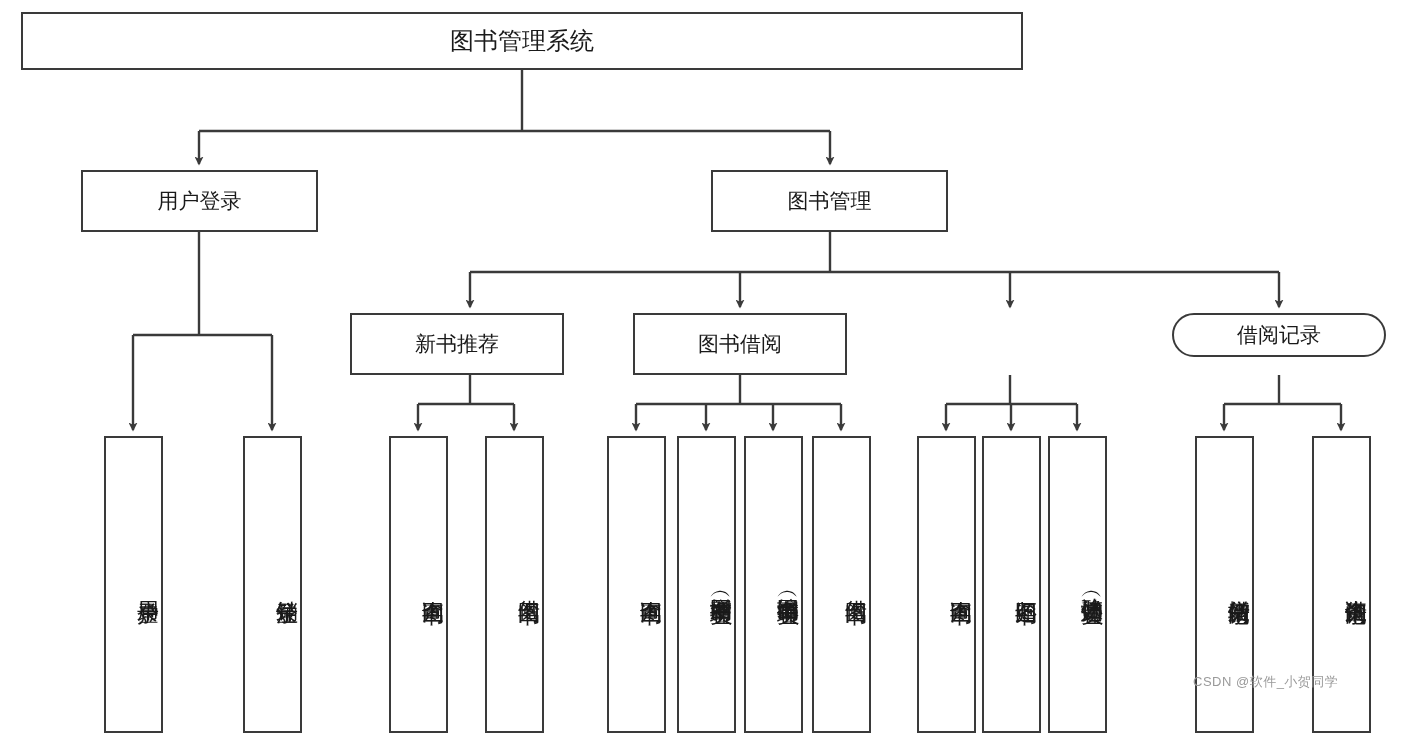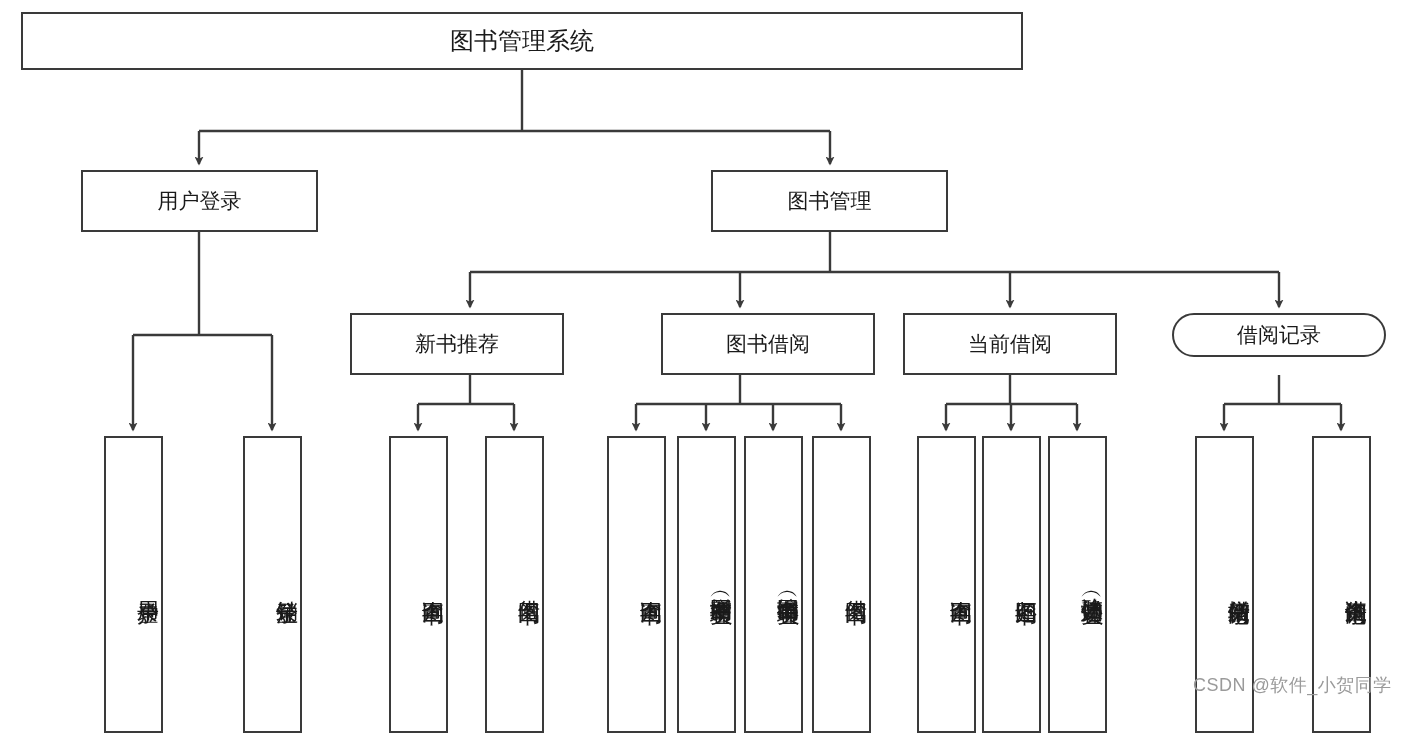--- a/index.html
+++ b/index.html
@@ -54,21 +54,21 @@
     left: 0;
     top: 0;
     width: 1405px;
     height: 747px;
     pointer-events: none;
   }
   .watermark {
     position: absolute;
     left: 1193px;
     top: 673px;
-    font-size: 18px;
+    font-size: 13px;
     color: #9a9a9a;
     white-space: nowrap;
     letter-spacing: 0.5px;
   }
 </style>
 </head>
 <body>
 
 <div id="canvas">
 
@@ -129,25 +129,22 @@
   <div class="node h" style="left:81px; top:170px; width:237px; height:62px;">
     <span>用户登录</span>
   </div>
   <div class="node h" style="left:711px; top:170px; width:237px; height:62px;">
     <span>图书管理</span>
   </div>
 
   <div class="node h" style="left:350px; top:313px; width:214px; height:62px;">
     <span>新书推荐</span>
   </div>
-  <div class="node h" style="left:633px; top:313px; width:214px; height:62px;margin-left:28px;">
+  <div class="node h" style="left:633px; top:313px; width:214px; height:62px;">
     <span>图书借阅</span>
-  </div>
-  <div class="node h" style="left:903px; top:313px; width:214px; height:62px;">
-    <span>当前借阅</span>
   </div>
   <div class="node h" style="left:1172px; top:313px; width:214px; height:44px;border-radius:22px;">
     <span>借阅记录</span>
   </div>
 
   <div class="node v" style="left:104px; top:436px; width:59px; height:297px;">
     <span class="vtext">用户登录</span>
   </div>
   <div class="node v" style="left:243px; top:436px; width:59px; height:297px;">
     <span class="vtext">注销登录</span>

